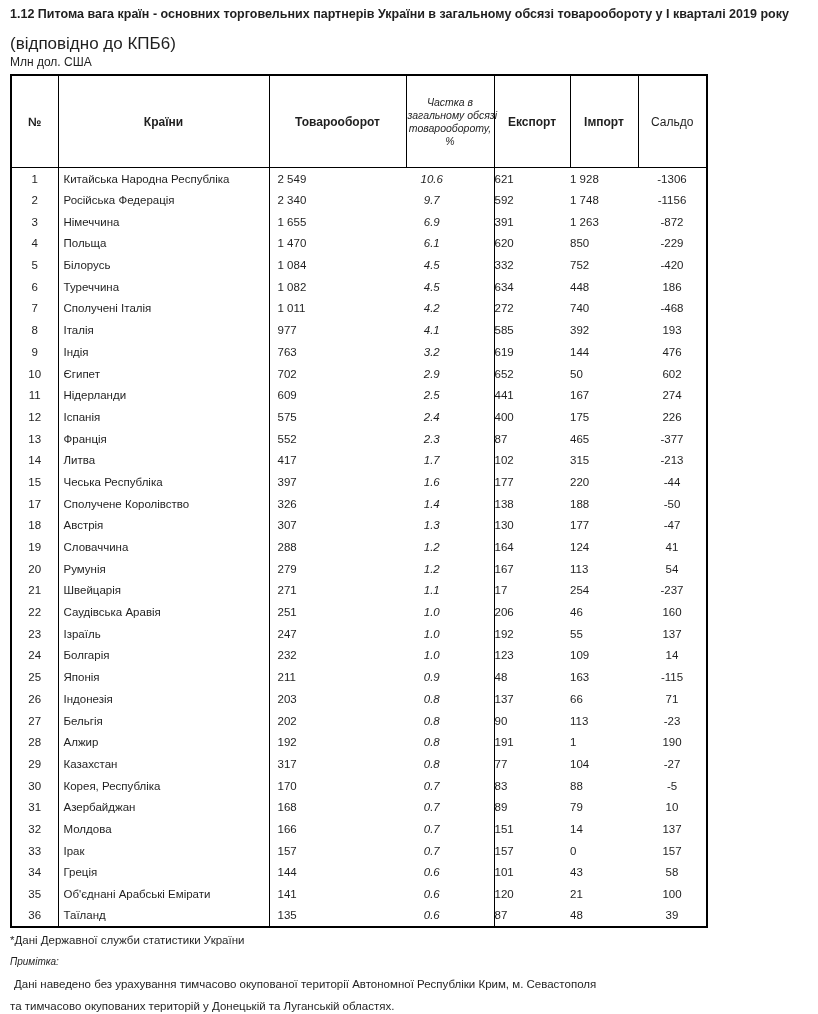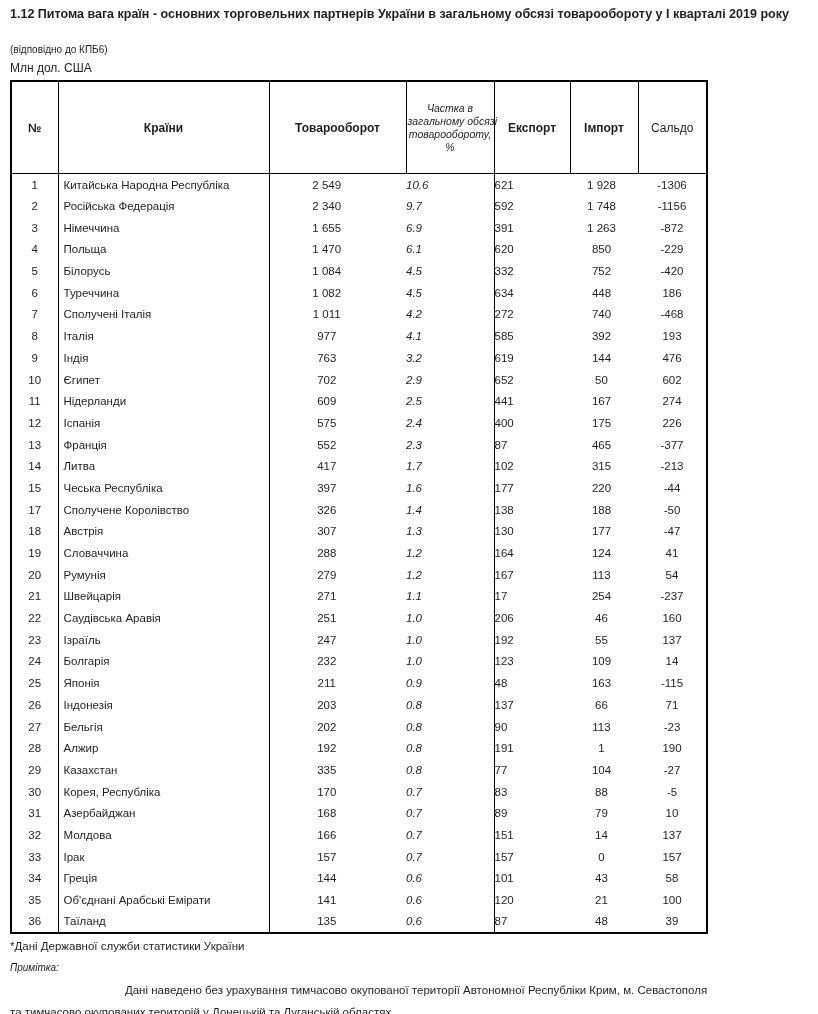--- a/index.html
+++ b/index.html
@@ -20,22 +20,22 @@
   }
   .title {
     font-size: 12.5px;
     font-weight: bold;
     white-space: nowrap;
     overflow: hidden;
     width: 808px;
     line-height: 16px;
   }
   .subtitle {
-    font-size: 10px;
-    margin-top: 20px;
+    font-size: 17px;
+    margin-top: 14px;
     line-height: 15px;
   }
   .units {
     font-size: 12px;
     margin-top: 4px;
     line-height: 15px;
   }
   table.trade {
     border-collapse: collapse;
     table-layout: fixed;
@@ -65,42 +65,42 @@
   tbody tr { height: 21.7px; }
   tbody td {
     font-size: 11.5px;
     vertical-align: middle;
     padding: 0;
     white-space: nowrap;
     overflow: hidden;
   }
   td.c-num     { text-align: center; border-right: 1px solid #000; }
   td.c-country { text-align: left; padding-left: 5px; border-right: 1px solid #000; }
-  td.c-turnover{ text-align: center; padding-right: 30px; padding-left: 8px; }
-  td.c-share   { font-style: italic; padding-right: 36px; border-right: 1px solid #000; margin-top: 16px; }
+  td.c-turnover{ text-align: left; padding-right: 30px; padding-left: 8px; }
+  td.c-share   { text-align: center; font-style: italic; padding-right: 36px; border-right: 1px solid #000; margin-top: 16px; }
   td.c-export  { text-align: left; padding-right: 4px; }
-  td.c-import  { text-align: center; padding-right: 5px; }
+  td.c-import  { text-align: left; padding-right: 5px; }
   td.c-balance { text-align: center; }
   .src {
     font-size: 11.5px;
     margin-top: 5px;
     line-height: 14px;
   }
   .note-label {
     font-size: 10px;
     font-style: italic;
     margin-top: 8px;
     line-height: 14px;
   }
   .note {
     font-size: 11.5px;
     margin-top: 8px;
     line-height: 14px;
   }
-  .note.first { padding-left: 4px; text-align: center; }
+  .note.first { padding-left: 4px; }
 </style>
 </head>
 <body>
 
 <div class="page">
 
   <div class="title">1.12 Питома вага країн - основних торговельних партнерів України в загальному обсязі товарообороту у І кварталі 2019 року</div>
   <div class="subtitle">(відповідно до КПБ6)</div>
   <div class="units">Млн дол. США</div>
 
@@ -370,21 +370,21 @@
           <td class="c-country">Алжир</td>
           <td class="c-turnover">192</td>
           <td class="c-share">0.8</td>
           <td class="c-export">191</td>
           <td class="c-import">1</td>
           <td class="c-balance">190</td>
         </tr>
         <tr>
           <td class="c-num">29</td>
           <td class="c-country">Казахстан</td>
-          <td class="c-turnover">335</td>
+          <td class="c-turnover">317</td>
           <td class="c-share">0.8</td>
           <td class="c-export">77</td>
           <td class="c-import">104</td>
           <td class="c-balance">-27</td>
         </tr>
         <tr>
           <td class="c-num">30</td>
           <td class="c-country">Корея, Республіка</td>
           <td class="c-turnover">170</td>
           <td class="c-share">0.7</td>

